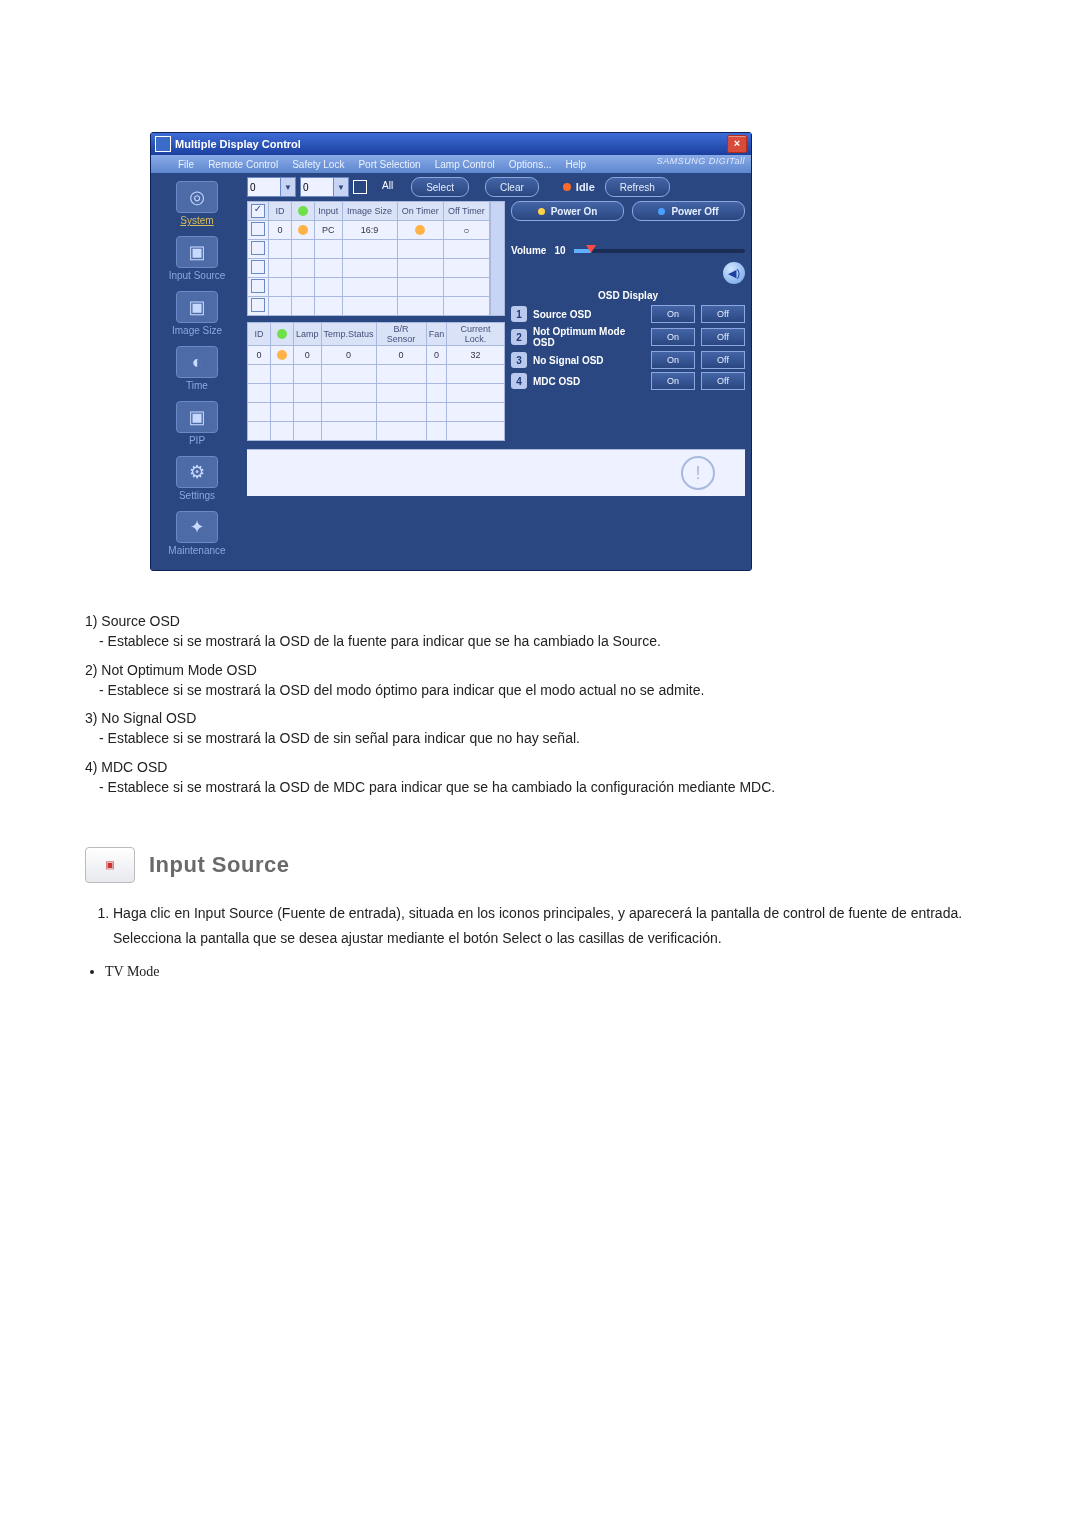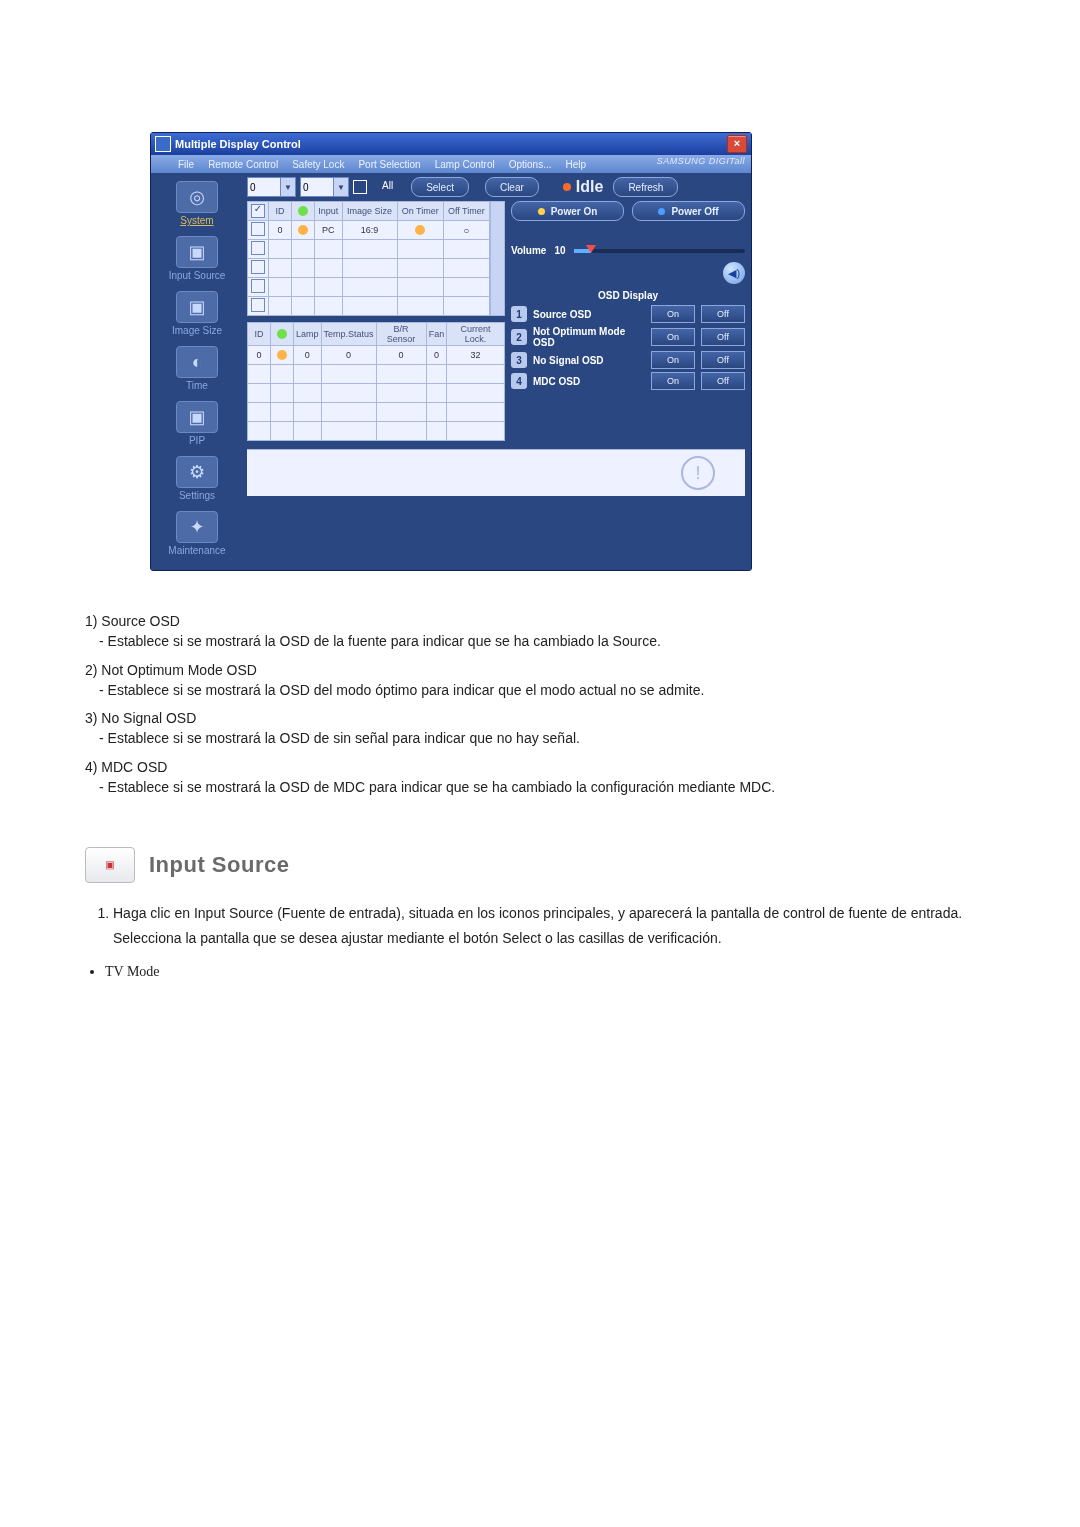--- a/index.html
+++ b/index.html
@@ -143,21 +143,21 @@
     padding:0 14px;
     border:1px solid #8aa7e0;
     border-radius: 9px;
     background: linear-gradient(#4464a6, #2a4781);
     color:#e6efff;
     font-size:10px;
     display:flex;align-items:center;justify-content:center;
   }
   .idle {
     display:flex;align-items:center;gap:5px;
-    color:#e6efff;font-size:16px;font-weight:bold;
+    color:#e6efff;font-size:11px;font-weight:bold;
     padding:0 6px;
   }
   .idle .dot { width:8px;height:8px;background:#ff6a2b;border-radius:50%;}
   .split {
     display:flex;
     gap:6px;
   }
   .left-col { width: 258px; }
   .right-col { flex:1; }
   table.grid {

